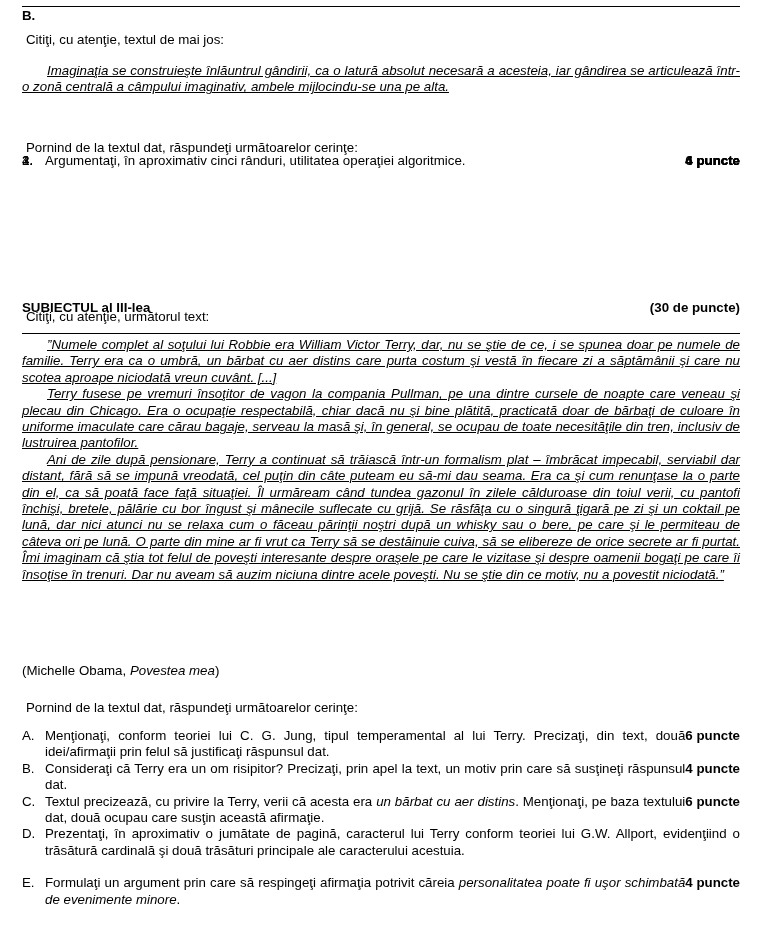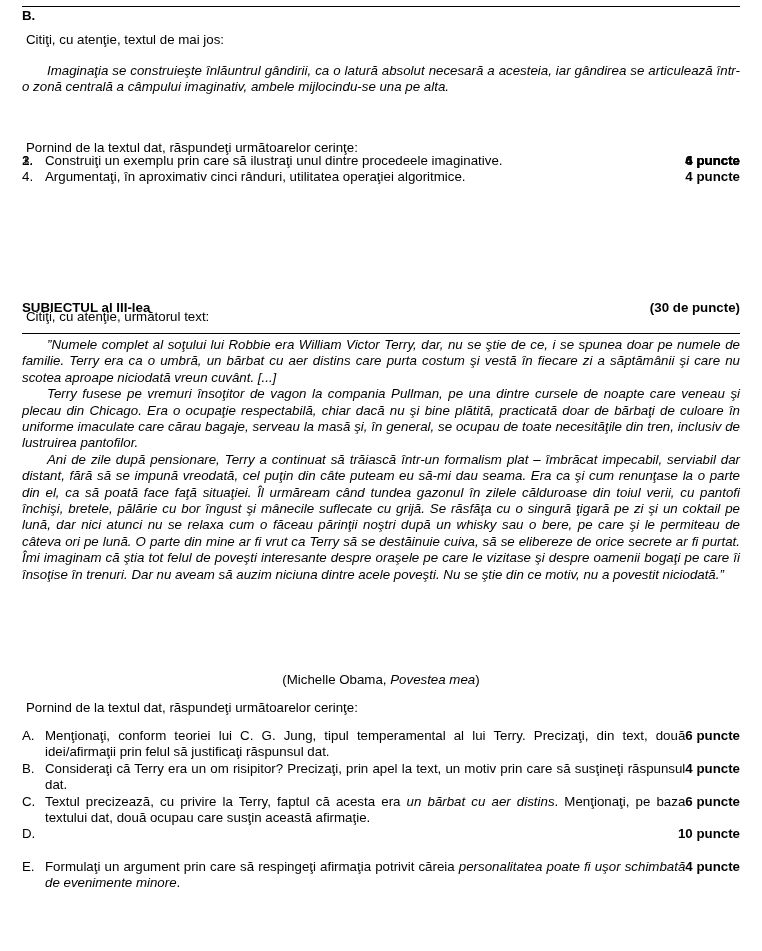--- a/index.html
+++ b/index.html
@@ -41,20 +41,21 @@
   p.para {
     margin: 0;
     text-align: justify;
     text-justify: inter-word;
   }
   p.para.indent { text-indent: 25px; }
   p.plain { margin: 4px; text-align: left; }
 
   .quote-block p.para {
     font-style: italic;
+    text-decoration: underline;
   }
 
   
   .section-head {
     position: relative;
     display: block;
     width: 718px;
     border-bottom: 1.5px solid #000;
     padding-bottom: 16px;
     height: 17px;
@@ -108,22 +109,22 @@
   .req-line.with-pts { position: relative; }
   .req-line .pts-abs {
     position: absolute;
     right: 0;
     top: 0;
     font-weight: bold;
     white-space: nowrap;
   }
 
   .attrib {
-    text-align: center;
-    margin: 9px;
+    text-align: left;
+    margin: 0;
   }
 </style>
 </head>
 <body>
 
 <div class="page">
 
   <div class="header-rule"></div>
 
   <div class="blk" style="top:8px;">
@@ -155,21 +156,20 @@
       <li class="req-item">
         <span class="marker">2.</span>
         <span class="req-line with-pts">
           <span class="pts-abs">6 puncte</span>
         </span>
       </li>
 
       <li class="req-item">
         <span class="marker">3.</span>
         <span class="req-line with-pts">
-          <span>Construiţi un exemplu prin care să ilustraţi unul dintre procedeele imaginative.</span>
           <span class="pts-abs">4 puncte</span>
         </span>
       </li>
 
       <li class="req-item">
         <span class="marker">4.</span>
         <span class="req-line with-pts">
           <span>Argumentaţi, în aproximativ cinci rânduri, utilitatea operaţiei algoritmice.</span>
           <span class="pts-abs">4 puncte</span>
         </span>
@@ -211,28 +211,26 @@
         <span class="req-body"><span class="pts">6 puncte</span><span>Menţionaţi, conform teoriei lui C. G. Jung, tipul temperamental al lui Terry. Precizaţi, din text, două idei/afirmaţii prin felul să justificaţi răspunsul dat.</span></span>
       </li>
 
       <li class="req-item just">
         <span class="marker">B.</span>
         <span class="req-body"><span class="pts">4 puncte</span><span>Consideraţi că Terry era un om risipitor? Precizaţi, prin apel la text, un motiv prin care să susţineţi răspunsul dat.</span></span>
       </li>
 
       <li class="req-item just">
         <span class="marker">C.</span>
-        <span class="req-body"><span class="pts">6 puncte</span><span>Textul precizează, cu privire la Terry, faptul că acesta era </span><span class="ital">un bărbat cu aer distins</span><span>. Menţionaţi, pe baza textului dat, două ocupau care susţin această afirmaţie.</span></span>
+        <span class="req-body"><span class="pts">6 puncte</span><span>Textul precizează, cu privire la Terry, verii că acesta era </span><span class="ital">un bărbat cu aer distins</span><span>. Menţionaţi, pe baza textului dat, două ocupau care susţin această afirmaţie.</span></span>
       </li>
 
       <li class="req-item just">
         <span class="marker">D.</span>
-        <span class="req-line with-pts" style="display:block;height:16.4px;">
-          <span class="pts-abs" style="right:0;">10 puncte</span>
-        </span>
+        <span class="req-body"><span>Prezentaţi, în aproximativ o jumătate de pagină, caracterul lui Terry conform teoriei lui G.W. Allport, evidenţiind o trăsătură cardinală şi două trăsături principale ale caracterului acestuia.</span></span>
       </li>
 
       <li class="req-item just" style="margin-top:16px;">
         <span class="marker">E.</span>
         <span class="req-body"><span class="pts">4 puncte</span><span>Formulaţi un argument prin care să respingeţi afirmaţia potrivit căreia </span><span class="ital">personalitatea poate fi uşor schimbată de evenimente minore</span><span>.</span></span>
       </li>
 
     </ul>
   </div>
 

